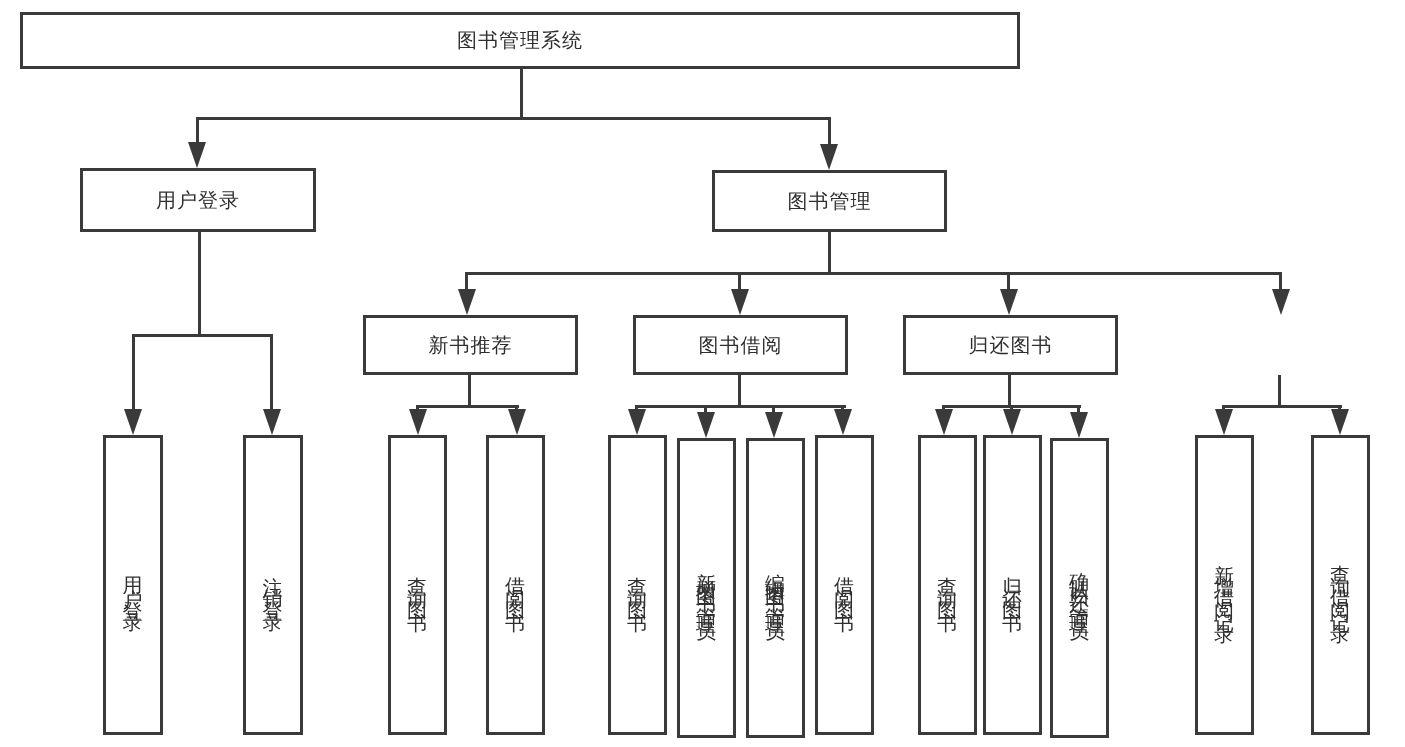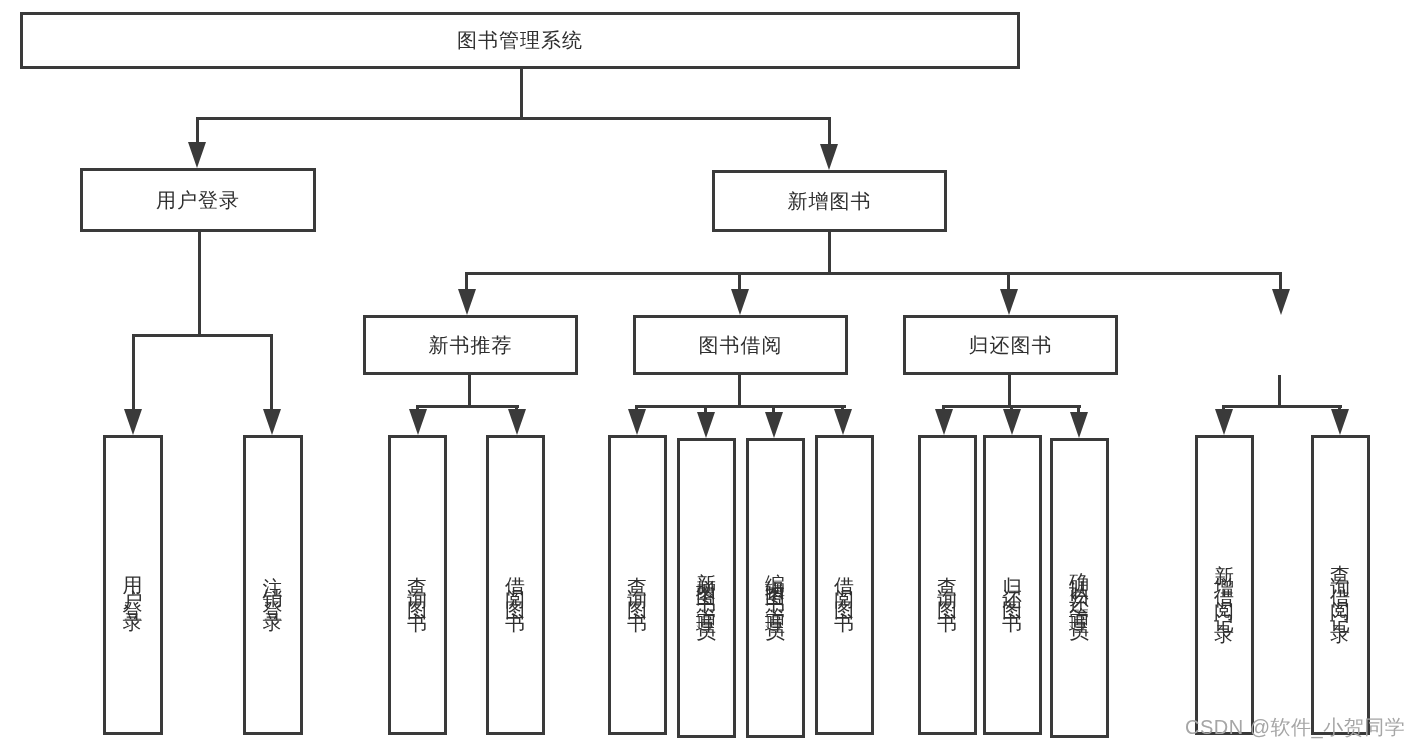--- a/index.html
+++ b/index.html
@@ -119,21 +119,21 @@
 
   <div class="node" style="left:20px;top:12px;width:1000px;height:57px;">
     <span>图书管理系统</span>
   </div>
 
   <div class="node" style="left:80px;top:168px;width:236px;height:64px;">
     <span>用户登录</span>
   </div>
 
   <div class="node" style="left:712px;top:170px;width:235px;height:62px;">
-    <span>新增图书</span>
+    <span>图书管理</span>
   </div>
 
   <div class="node" style="left:363px;top:315px;width:215px;height:60px;">
     <span>新书推荐</span>
   </div>
 
   <div class="node" style="left:633px;top:315px;width:215px;height:60px;">
     <span>图书借阅</span>
   </div>
 
@@ -187,15 +187,14 @@
   </div>
 
   <div class="node leaf" style="left:1195px;top:435px;width:59px;height:300px;">
     <span class="v">新增借阅记录</span>
   </div>
 
   <div class="node leaf" style="left:1311px;top:435px;width:59px;height:300px;">
     <span class="v">查询借阅记录</span>
   </div>
 
-  <div class="watermark">CSDN @软件_小贺同学</div>
 
 </div>
 
 </body></html>

